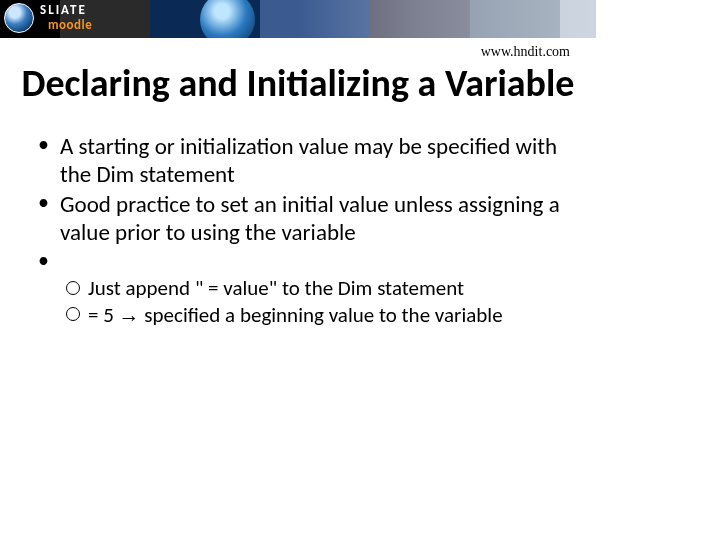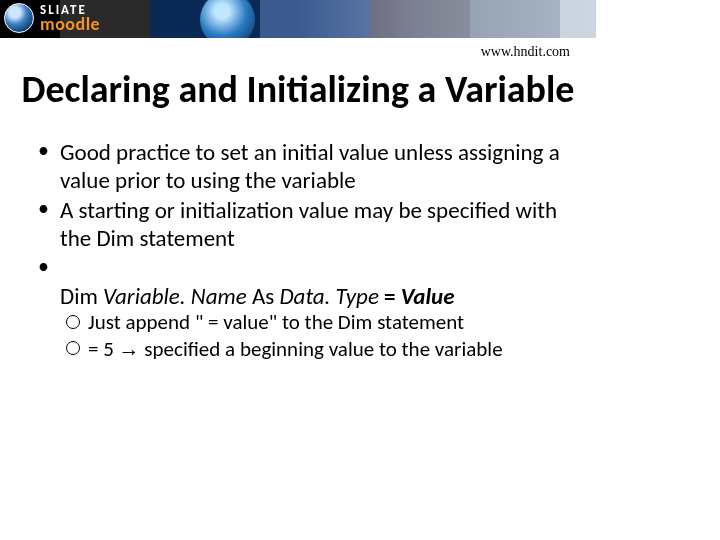--- a/index.html
+++ b/index.html
@@ -14,31 +14,31 @@
     position: absolute; top: 3px; left: 4px; width: 30px; height: 30px;
     border-radius: 50%;
     background: radial-gradient(circle at 35% 30%, #cce6ff 0 20%, #3a7dbf 45%, #0a3a6a 80%);
     border: 1px solid #fff;
   }
   .banner .logo {
     position: absolute; top: 2px; left: 40px; color: #fff; font-weight: bold;
     font-size: 15px; line-height: 15px; letter-spacing: 0.5px;
   }
   .banner .logo .line1 { display: block; font-size: 13px; letter-spacing: 2px; }
-  .banner .logo .line2 { display: block; font-size: 18px; color: #f7931e; }
+  .banner .logo .line2 { display: block; font-size: 13px; color: #f7931e; margin-left: 8px; }
   .banner .globe {
     position: absolute; top: -8px; left: 200px; width: 55px; height: 55px; border-radius: 50%;
     background: radial-gradient(circle at 40% 35%, #bfe6ff 0 15%, #2a7ac0 50%, #04244a 100%);
   }
   .banner .ppl {
     position: absolute; top: 0; right: 0; width: 300px; height: 38px;
     background: linear-gradient(90deg, rgba(255,255,255,0) 0, rgba(200,210,225,0.35) 40%, rgba(220,228,238,0.6) 100%);
   }
   .url { text-align: right; font-family: "Times New Roman", serif; font-size: 14px; padding: 6px 26px 0 0; }
-  .title { font-family: Calibri, Arial, sans-serif; font-size: 38px; text-align: center; color: #000; margin-top: 6px; }
+  .title { font-family: Calibri, Arial, sans-serif; font-size: 38px; text-align: center; color: #000; }
   .content { padding: 26px 28px 0 28px; font-size: 23px; line-height: 1.22; }
   .content ul { list-style: none; }
   .content > ul > li { position: relative; padding-left: 32px; margin-bottom: 2px; }
   .content > ul > li::before { content: "•"; position: absolute; left: 10px; top: 0; font-size: 22px; }
   .syntax { font-family: Calibri, Arial, sans-serif; }
   .syntax .kw {}
   .syntax .it { font-style: italic; }
   .syntax .bd { font-weight: bold; }
   .sub { list-style: none; padding-left: 4px; font-size: 21px; }
   .sub li { position: relative; padding-left: 24px; }
@@ -64,27 +64,24 @@
     <div class="globe"></div>
     <div class="ppl"></div>
   </div>
 
   <div class="url">www.hndit.com</div>
 
   <h1 class="title">Declaring and Initializing a Variable</h1>
 
   <div class="content">
     <ul>
+      <li><span>A starting or initialization value may be specified with the Dim statement</span></li>
       <li><span>Good practice to set an initial value unless assigning a value prior to using the variable</span></li>
-      <li><span>A starting or initialization value may be specified with the Dim statement</span></li>
       <li>
         <br>
-        <span class="syntax">
-          <span class="kw">Dim </span><span class="it">Variable. Name </span><span class="kw">As </span><span class="it">Data. Type </span><span class="bd">= </span><span class="bd it">Value</span>
-        </span>
         <ul class="sub">
           <li><span>Just append " = value" to the Dim statement</span></li>
           <li>
             <span>= 5 </span><span class="arrow">→</span><span> specified a beginning value to the variable</span>
           </li>
         </ul>
       </li>
     </ul>
   </div>
 </div>

